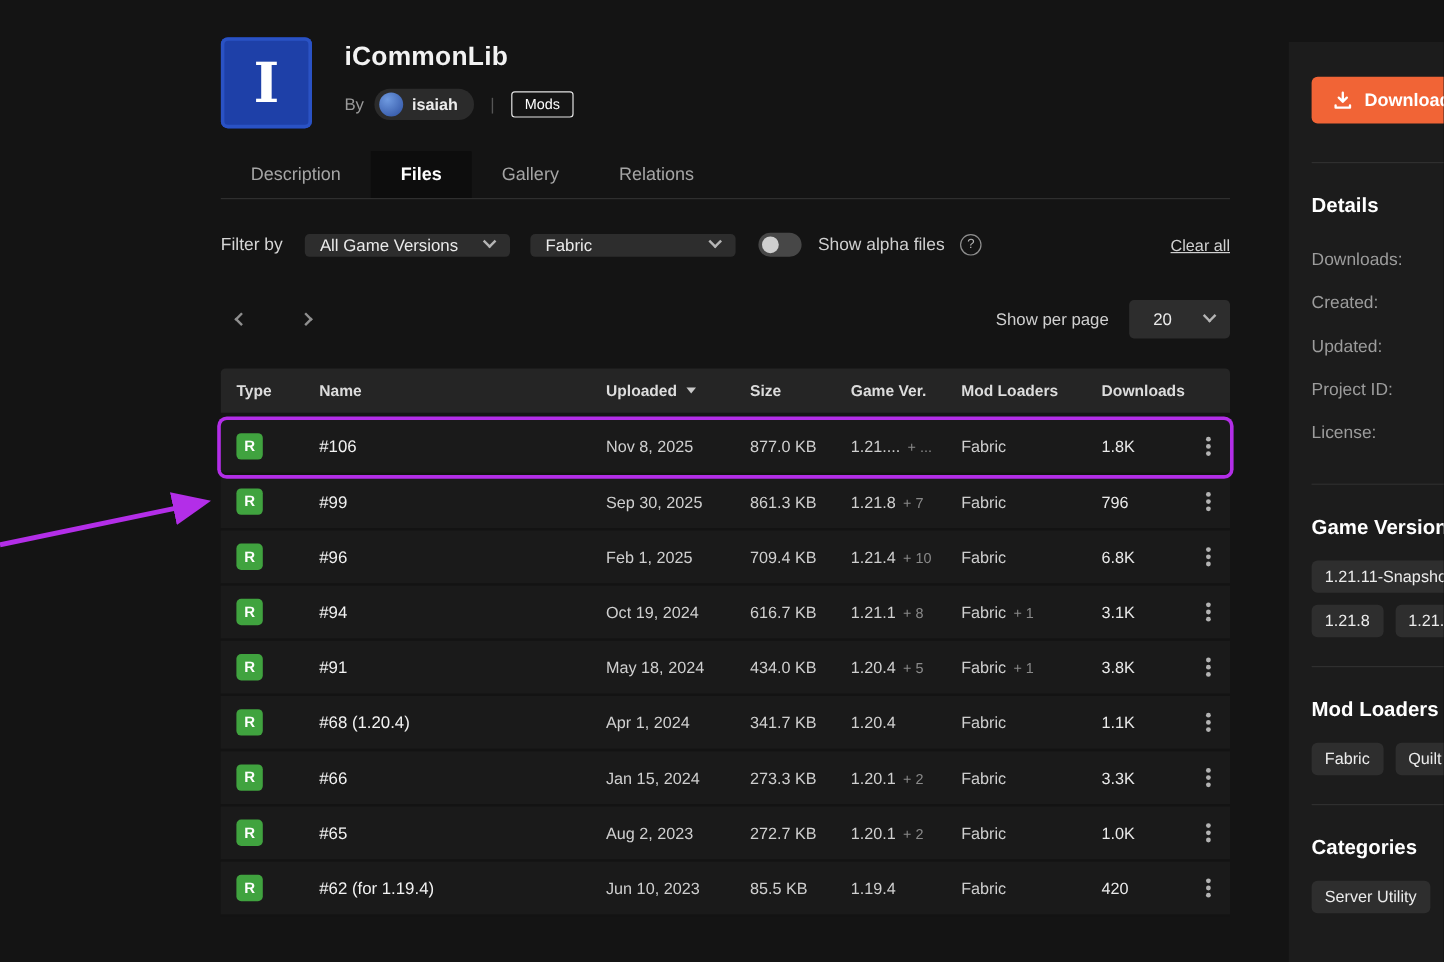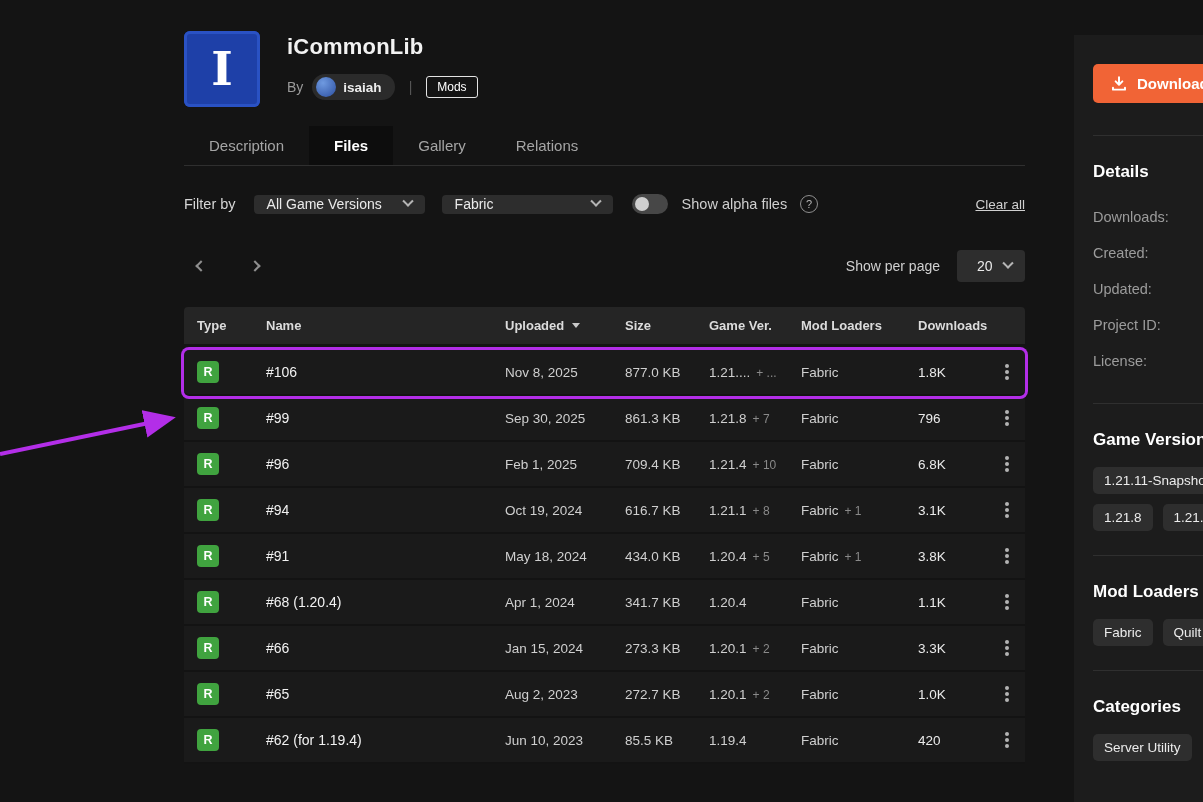--- a/index.html
+++ b/index.html
@@ -56,21 +56,21 @@
   .help-icon::after{content:"?";}
   .clear-all{margin-left:auto;color:#d0d0d0;font-size:13.5px;text-decoration:underline;cursor:pointer;}
 
   
   .pager-row{display:flex;align-items:center;margin-top:28px;height:32px;}
   .page-chev{width:30px;height:30px;display:flex;align-items:center;justify-content:center;cursor:pointer;}
   .page-chev .chev{border-color:#8f8f8f;}
   .page-chev.prev{margin-left:2px;}
   .page-chev.next{margin-left:24px;}
   .per-page-label{margin-left:auto;color:#d0d0d0;font-size:14px;margin-right:17px;}
-  .select.per-page{width:68px;height:32px;padding-left:20px;}
+  .select.per-page{width:84px;height:32px;padding-left:20px;}
 
   
   .table{margin-top:25px;width:841px;}
   .thead,.row{display:grid;grid-template-columns:69px 239px 120px 84px 92px 117px 1fr 36px;
               align-items:center;padding-left:13px;}
   .thead{background:#252525;height:37px;border-radius:4px 4px 0 0;}
   .th{color:#dcdcdc;font-size:13px;font-weight:bold;display:flex;align-items:center;}
   .sort-caret{width:0;height:0;border-left:4px solid transparent;border-right:4px solid transparent;
               border-top:5px solid #c9c9c9;margin-left:8px;display:inline-block;}
   .tbody{margin-top:6px;}

